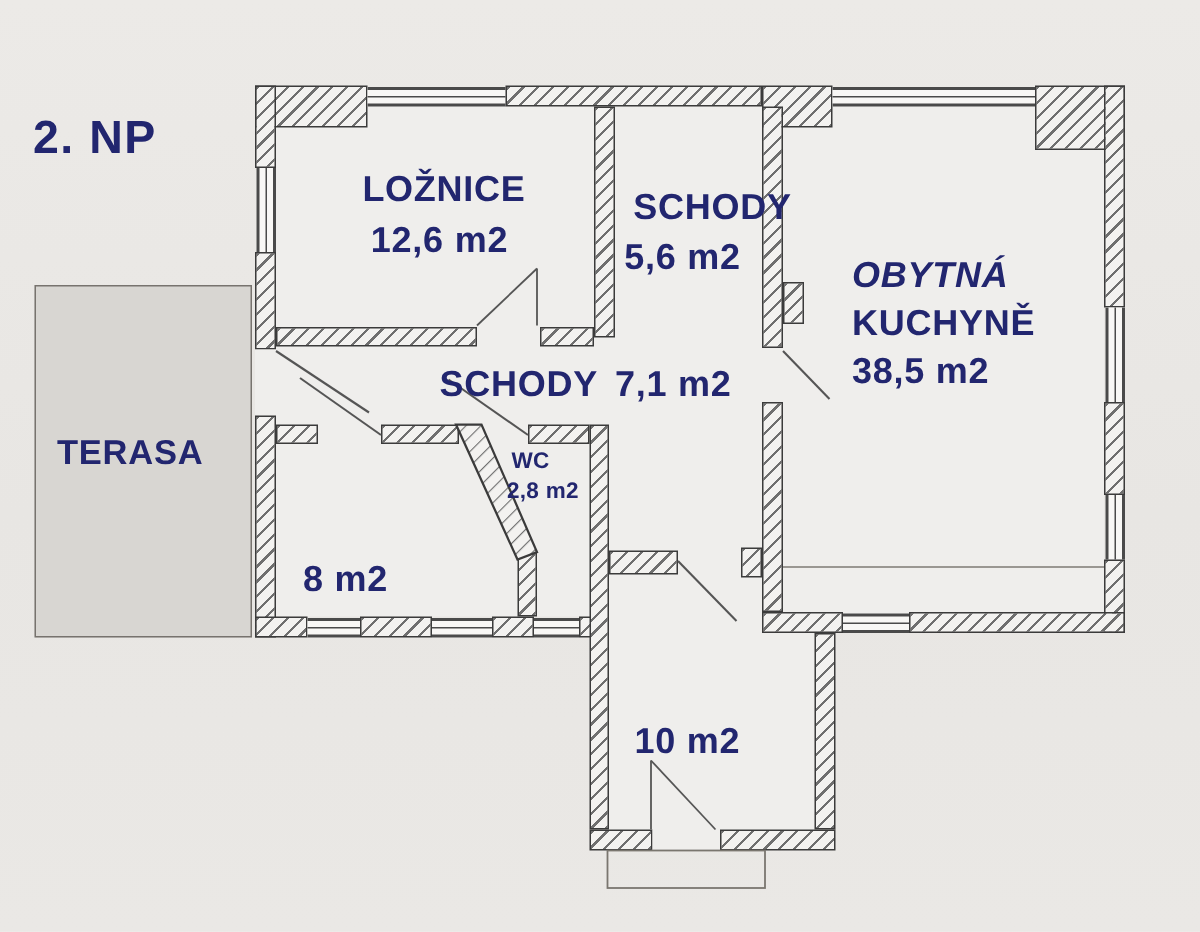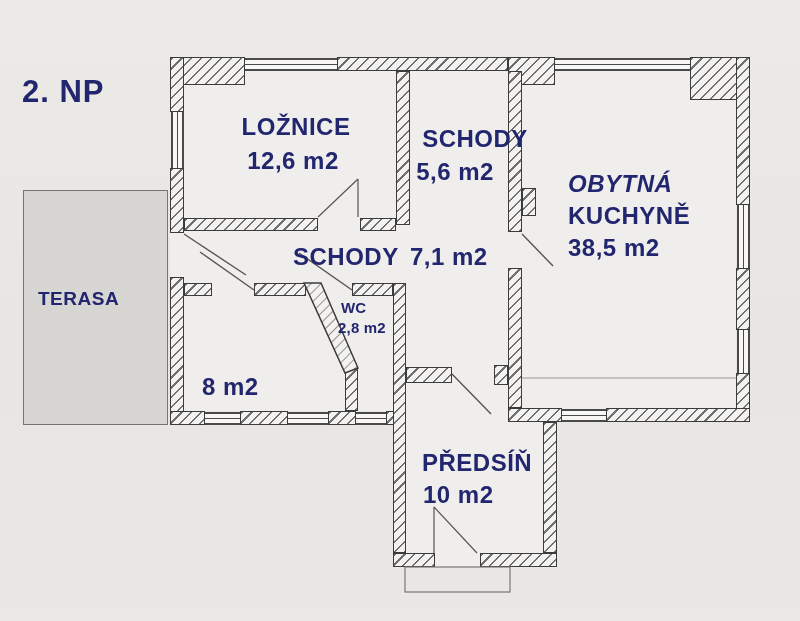--- a/index.html
+++ b/index.html
@@ -126,20 +126,19 @@
   <div class="lbl t-main" style="left:568px;top:170px;font-style:italic;">OBYTNÁ</div>
   <div class="lbl t-main" style="left:568px;top:202px;">KUCHYNĚ</div>
   <div class="lbl t-main" style="left:568px;top:234px;">38,5 m2</div>
 
   <div class="lbl t-main" style="left:293px;top:243px;">SCHODY</div>
   <div class="lbl t-main" style="left:410px;top:243px;">7,1 m2</div>
 
   <div class="lbl t-small" style="left:341px;top:299px;">WC</div>
   <div class="lbl t-small" style="left:338px;top:319px;">2,8 m2</div>
 
-  <div class="lbl t-main" style="left:38px;top:288px;font-size:19px;">TERASA</div>
+  <div class="lbl t-main" style="left:38px;top:288px;font-size:23px;">TERASA</div>
 
   <div class="lbl t-main" style="left:202px;top:373px;">8 m2</div>
 
-  <div class="lbl t-main" style="left:422px;top:449px;">PŘEDSÍŇ</div>
   <div class="lbl t-main" style="left:423px;top:481px;">10 m2</div>
 
 </div>
 
 </body></html>

